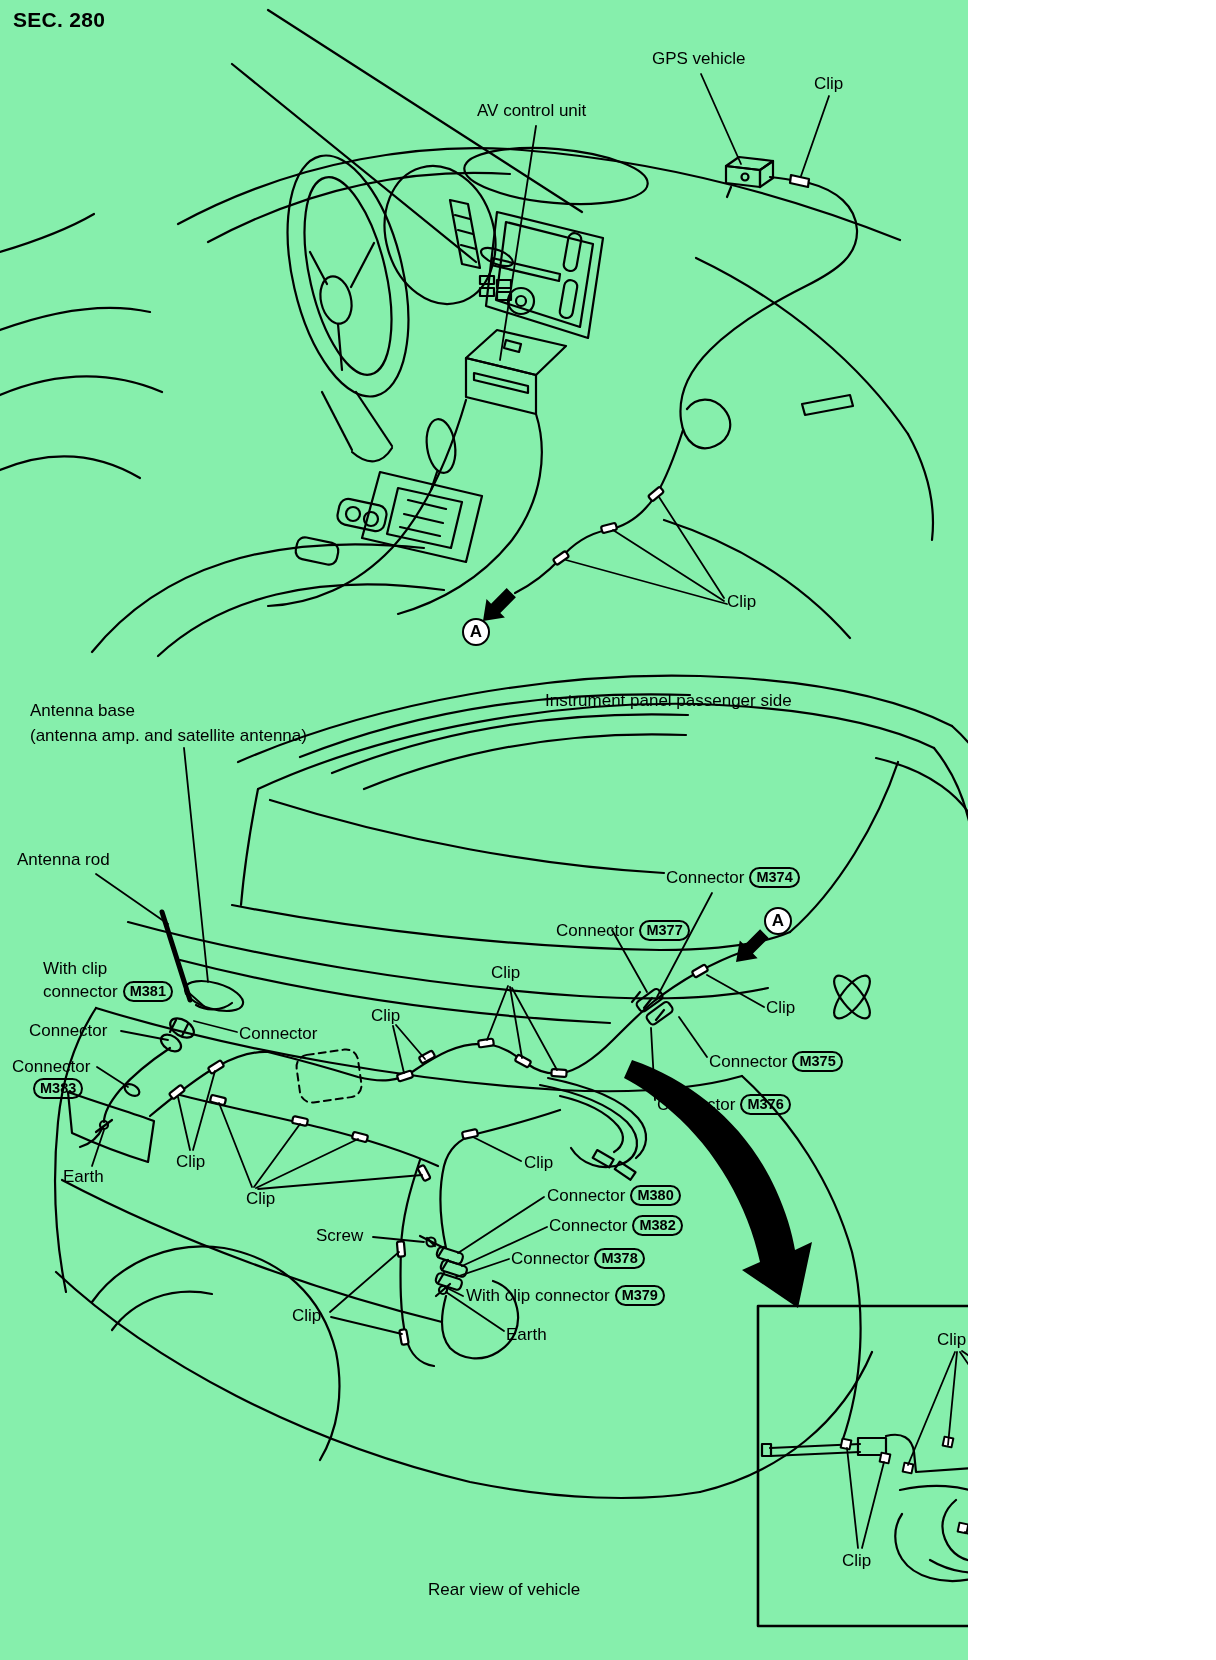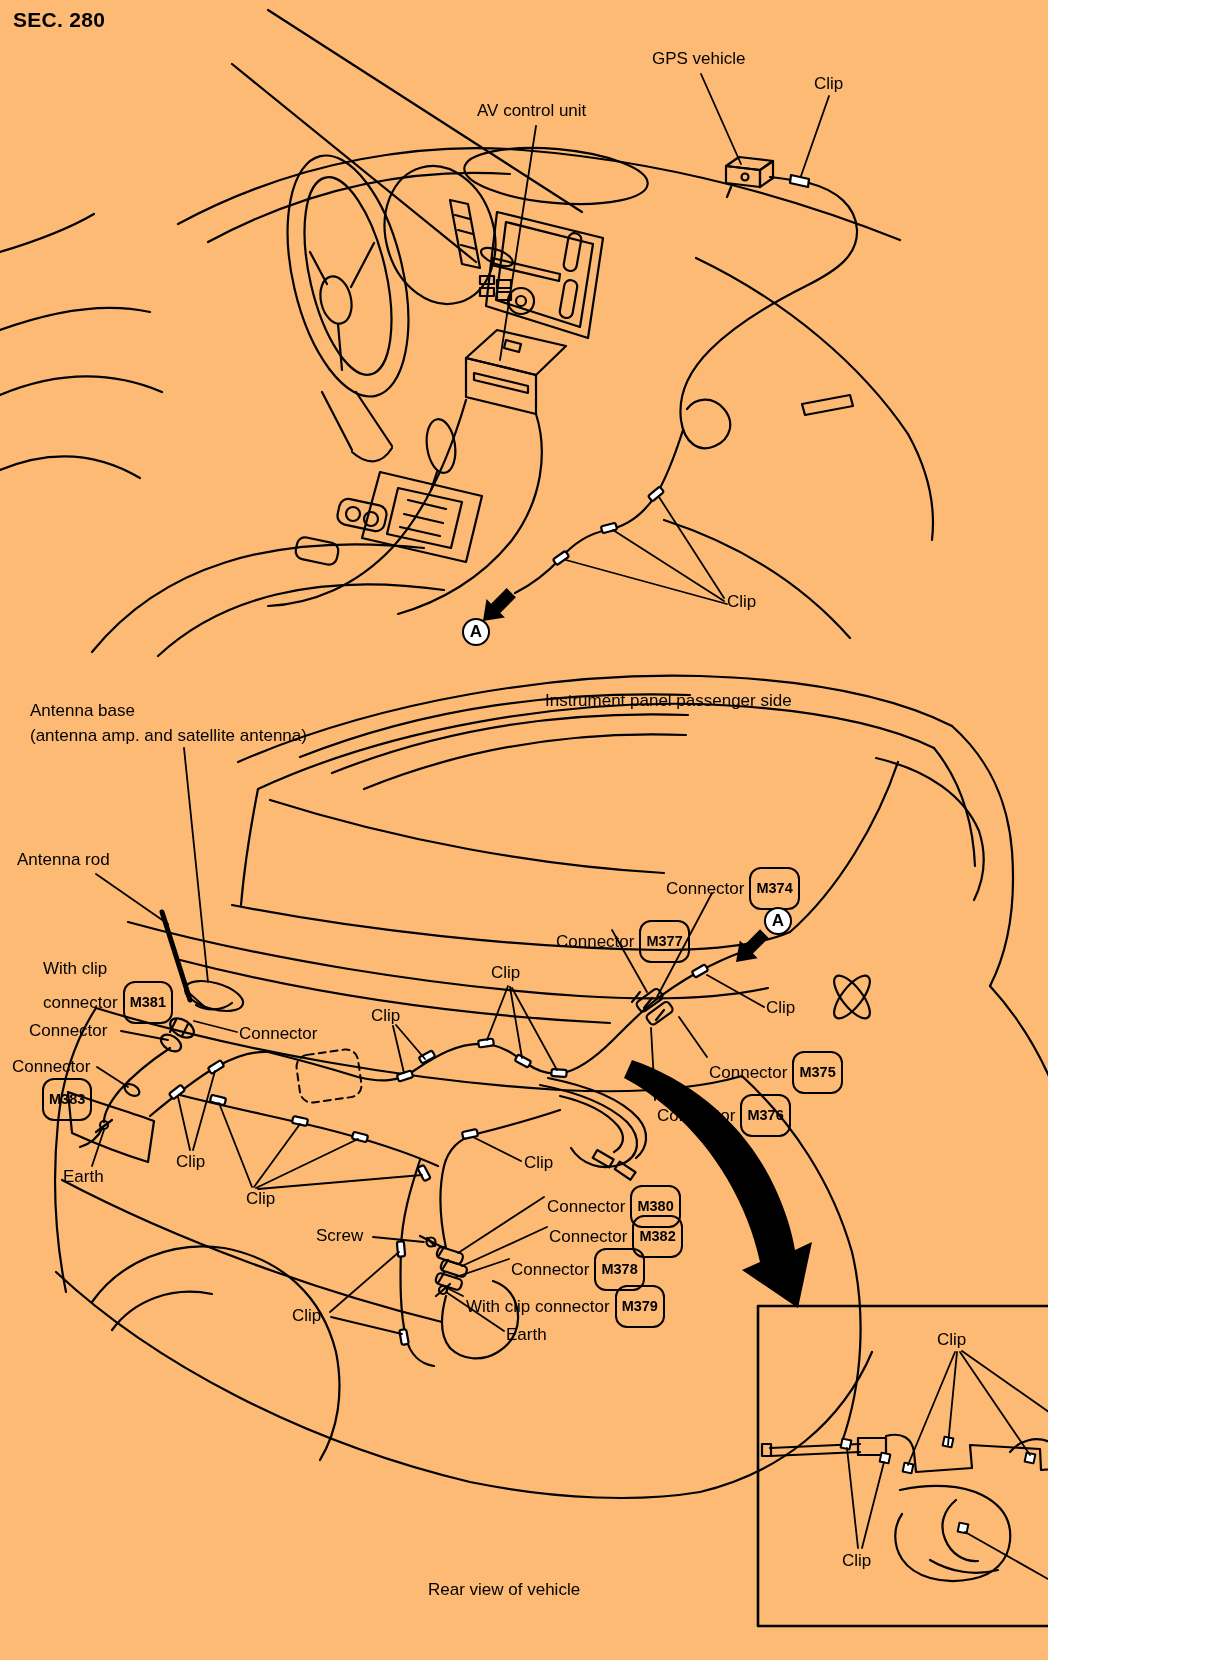--- a/index.html
+++ b/index.html
@@ -1,33 +1,33 @@
 <!DOCTYPE html>
 <html><head>
 <meta charset="utf-8">
 <style>
   * { margin:0; padding:0; box-sizing:border-box; }
   html,body { background:#ffffff; }
   .page {
-    position:relative; width:1048px; height:1660px; background:#fdba74;
+    position:relative; width:968px; height:1660px; background:#86efac;
     font-family:"Liberation Sans", sans-serif; color:#000; overflow:hidden;
   }
   .art { position:absolute; left:0; top:0; width:1216px; height:1660px; }
   .sec {
     position:absolute; left:13px; top:8px; font-size:21px; font-weight:bold;
     letter-spacing:.3px; white-space:nowrap;
   }
   .lbl { position:absolute; font-size:17px; line-height:1.25; white-space:nowrap; }
   .caption { position:absolute; font-size:17px; white-space:nowrap;margin-top:42px; }
   .badge {
     display:inline-block; border:2.4px solid #000; border-radius:12px;
-    padding:11px 5px; font-weight:bold; font-size:14.5px; line-height:17px;
+    padding:0 5px; font-weight:bold; font-size:14.5px; line-height:17px;
     vertical-align:1px; margin-left:5px;
   }
-  .badge.solo { margin-left:9px; }
+  .badge.solo { margin-left:0; }
   .marker {
     position:absolute; width:28px; height:28px; border:2.6px solid #000;
     border-radius:50%; display:flex; align-items:center; justify-content:center;
     font-weight:bold; font-size:17px; background:#fff;
   }
 </style>
 </head>
 <body>
 
 <div class="page">

